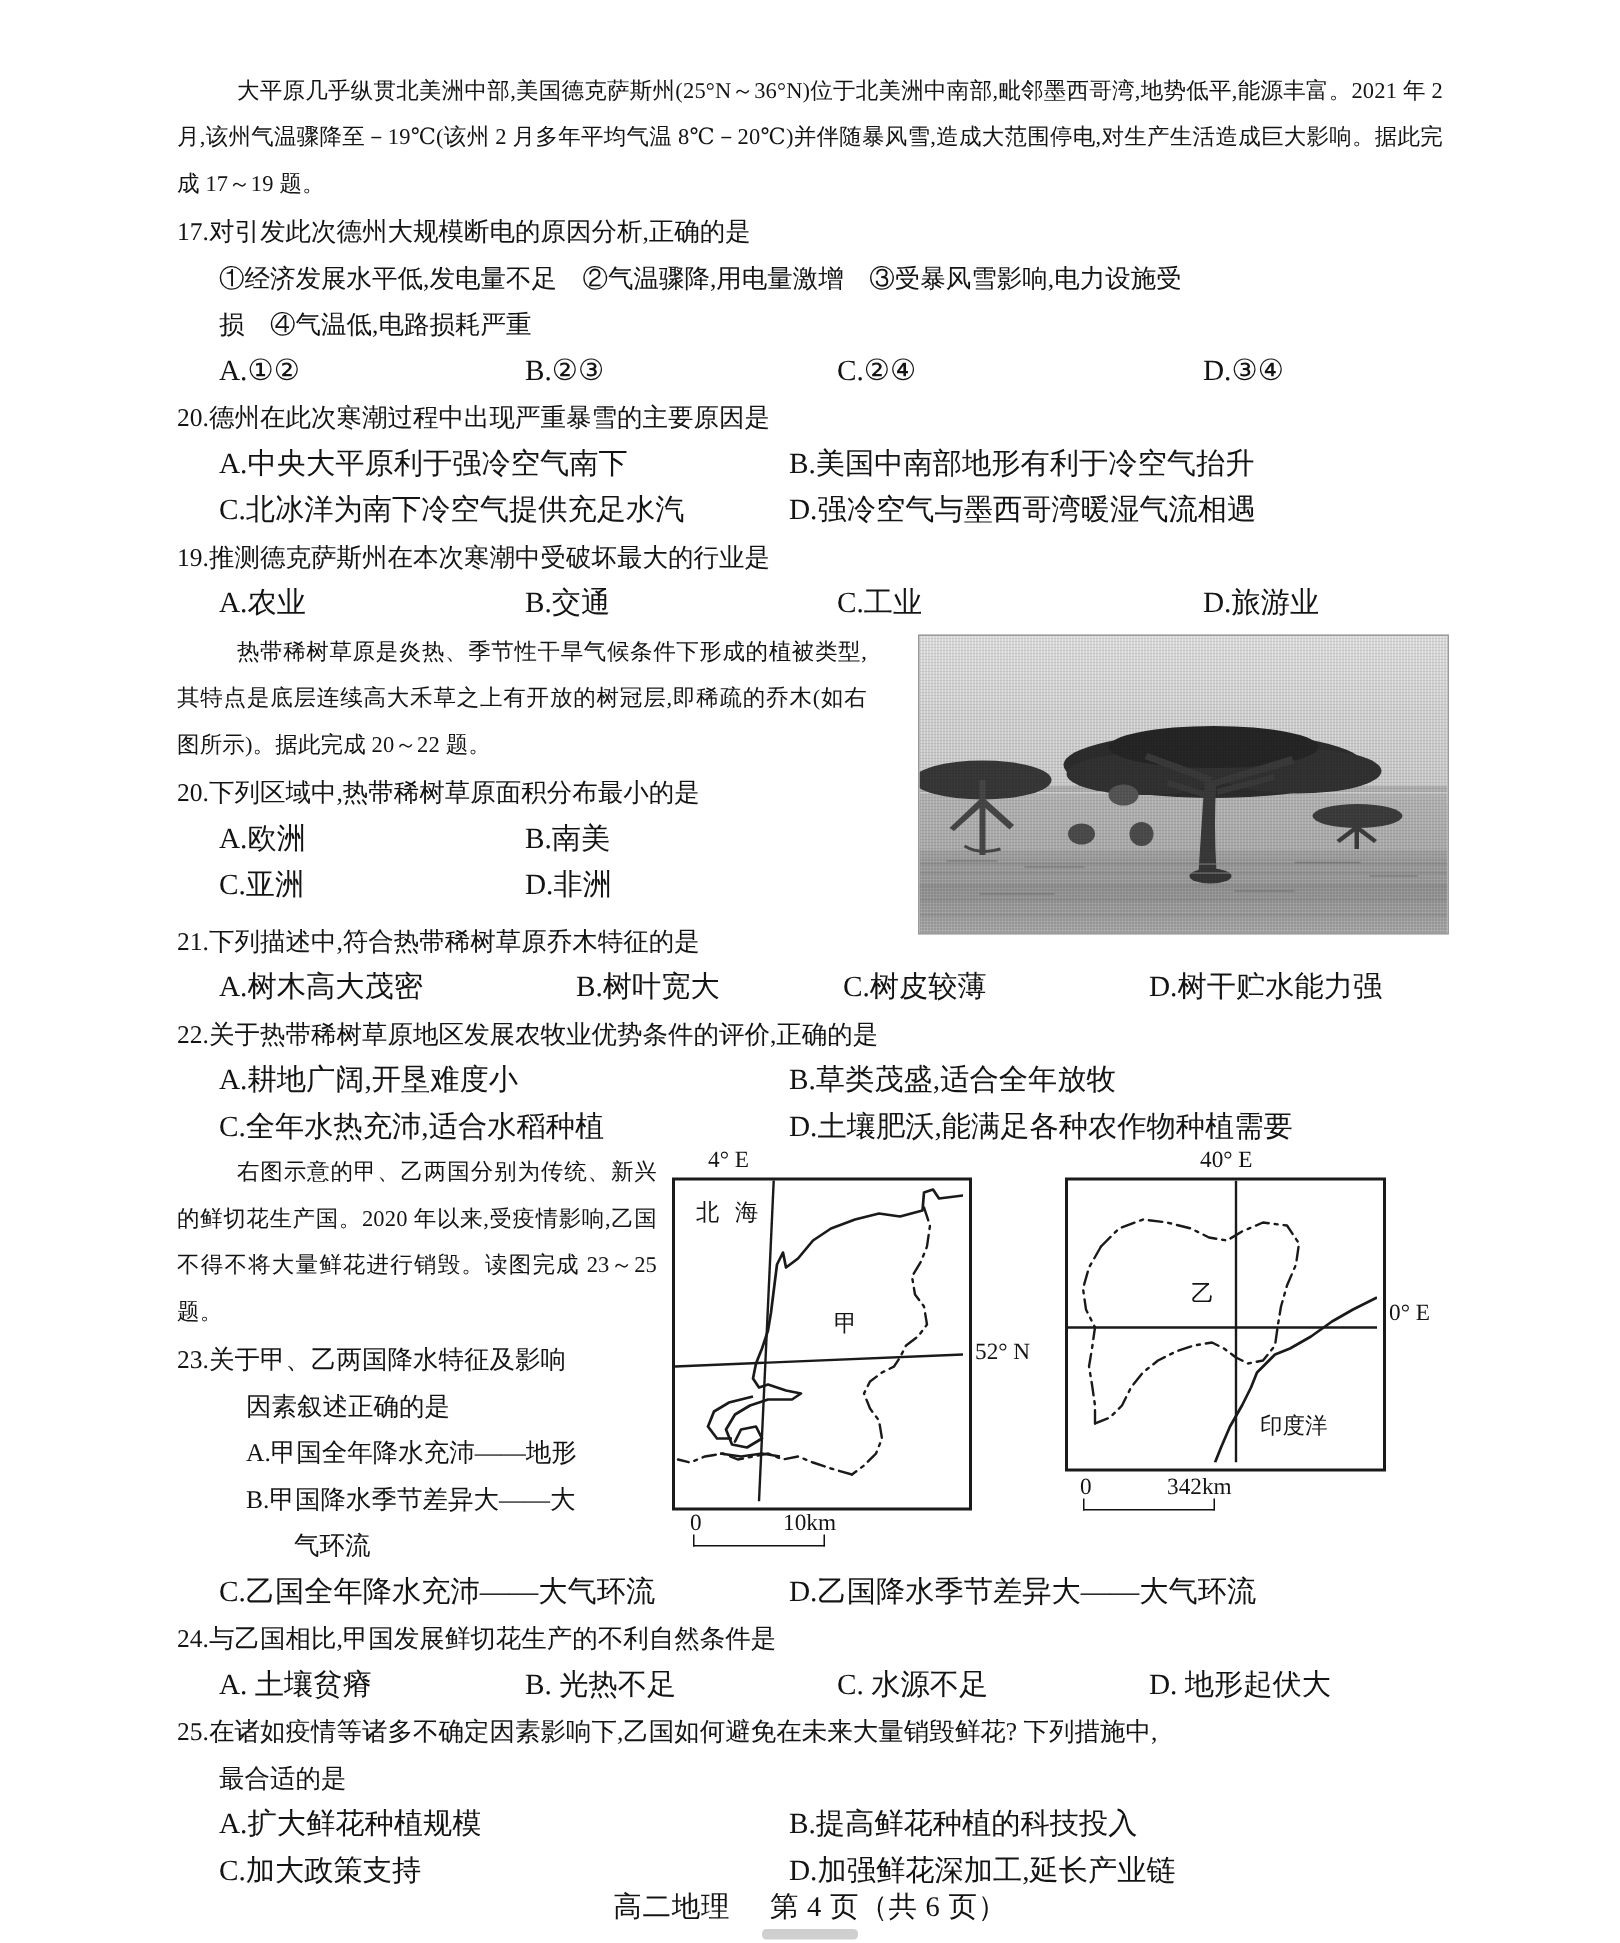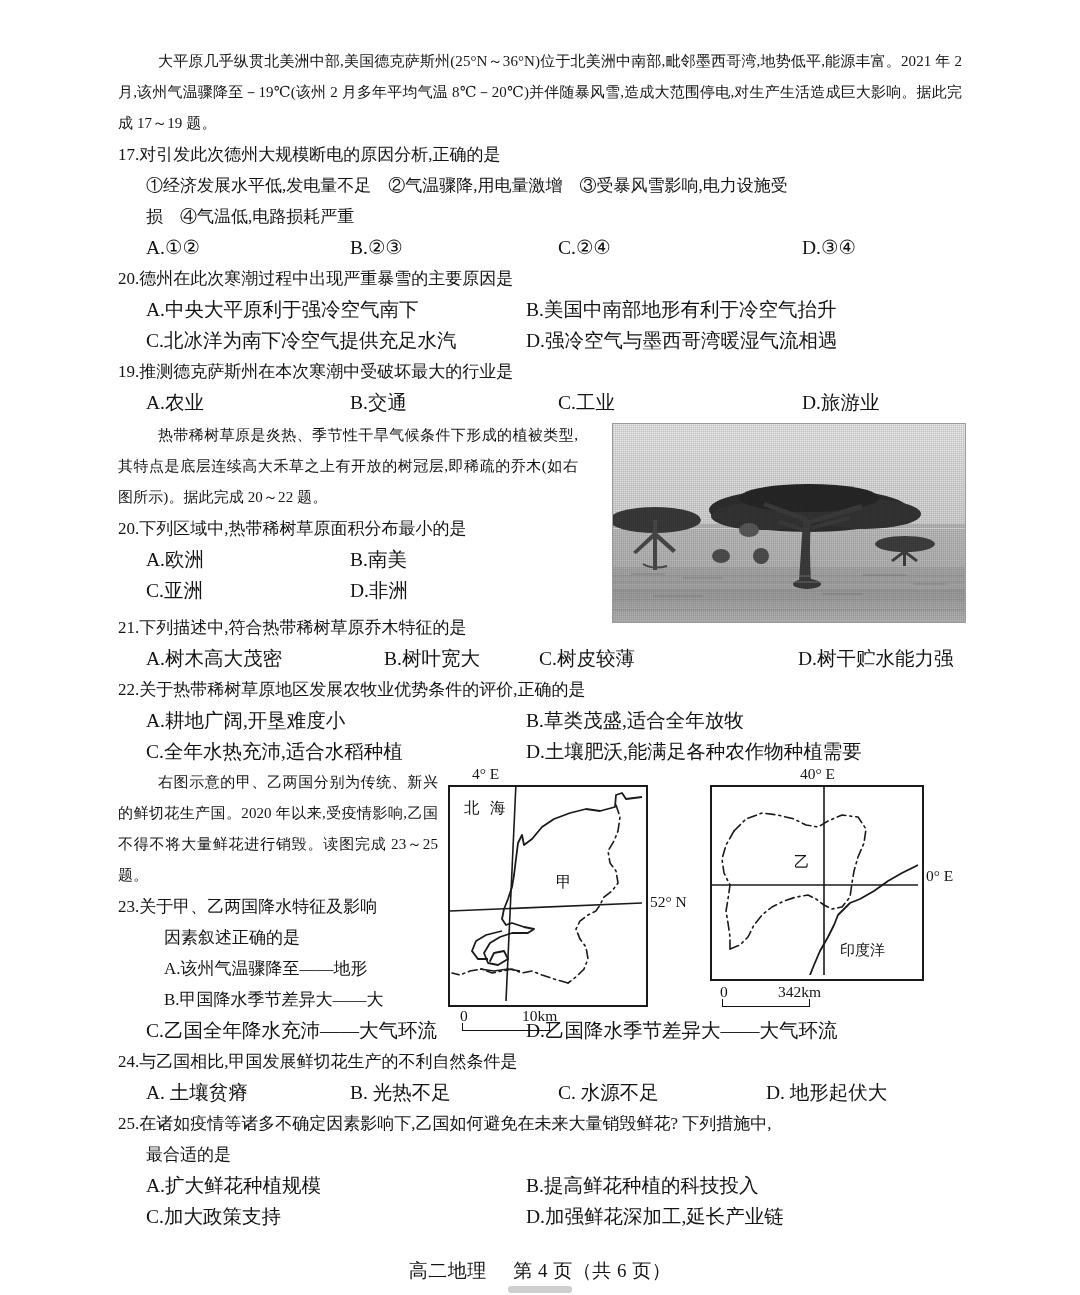--- a/index.html
+++ b/index.html
@@ -290,41 +290,42 @@
         <div class="grain"></div>
       </div>
     </div>
 
     <div class="spacer6"></div>
 
     <div class="qline">21.下列描述中,符合热带稀树草原乔木特征的是</div>
     <div class="opts">
       <span class="opt" style="left:28px;">A.树木高大茂密</span>
       <span class="opt" style="left:220px;margin-left:46px;">B.树叶宽大</span>
-      <span class="opt" style="left:421px;text-align:right;">C.树皮较薄</span>
-      <span class="opt" style="left:648px;margin-left:32px;">D.树干贮水能力强</span>
+      <span class="opt" style="left:444px;text-align:right;">C.树皮较薄</span>
+      <span class="opt" style="left:648px;">D.树干贮水能力强</span>
     </div>
 
     <div class="qline">22.关于热带稀树草原地区发展农牧业优势条件的评价,正确的是</div>
     <div class="opts">
       <span class="opt opt2-a">A.耕地广阔,开垦难度小</span>
       <span class="opt opt2-b">B.草类茂盛,适合全年放牧</span>
     </div>
     <div class="opts">
       <span class="opt opt2-b">D.土壤肥沃,能满足各种农作物种植需要</span>
       <span class="opt opt2-a">C.全年水热充沛,适合水稻种植</span>
     </div>
 
     <div class="maps-row">
       <div class="left-col-text">
         <div class="para indent">右图示意的甲、乙两国分别为传统、新兴的鲜切花生产国。2020 年以来,受疫情影响,乙国不得不将大量鲜花进行销毁。读图完成 23～25 题。</div>
         <div class="qline">23.关于甲、乙两国降水特征及影响</div>
         <div class="qline indent3">因素叙述正确的是</div>
-        <div class="qline indent3">A.该州气温骤降至——地形</div>
+        <div class="qline indent3">A.甲国全年降水充沛——地形</div>
         <div class="qline indent3">B.甲国降水季节差异大——大</div>
+        <div class="qline" style="padding-left:78px;">气环流</div>
       </div>
 
       <div class="maps-wrap">
 
         <div class="map-label" style="left:24px; top:-2px;">4° E</div>
         <div class="map-box map-left">
           <svg width="192" height="214" viewBox="0 0 192 214">
 
             <path d="M66 -4 L56 214" stroke="#1a1a1a" stroke-width="1.6" fill="none"></path>
 

